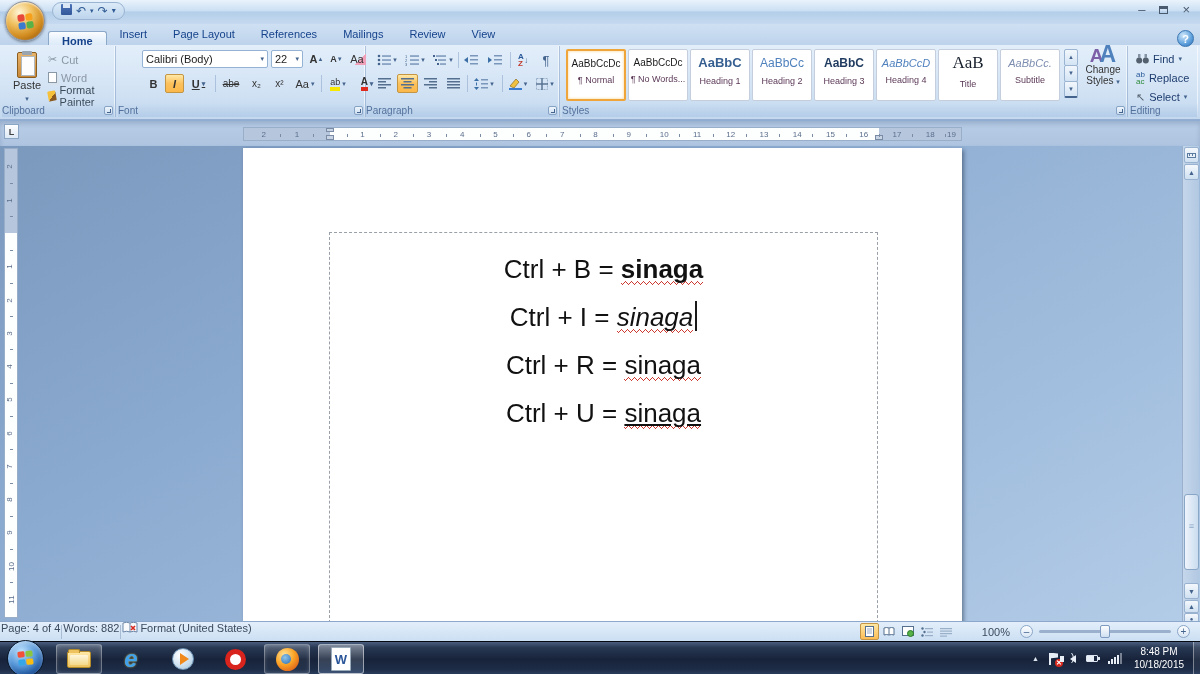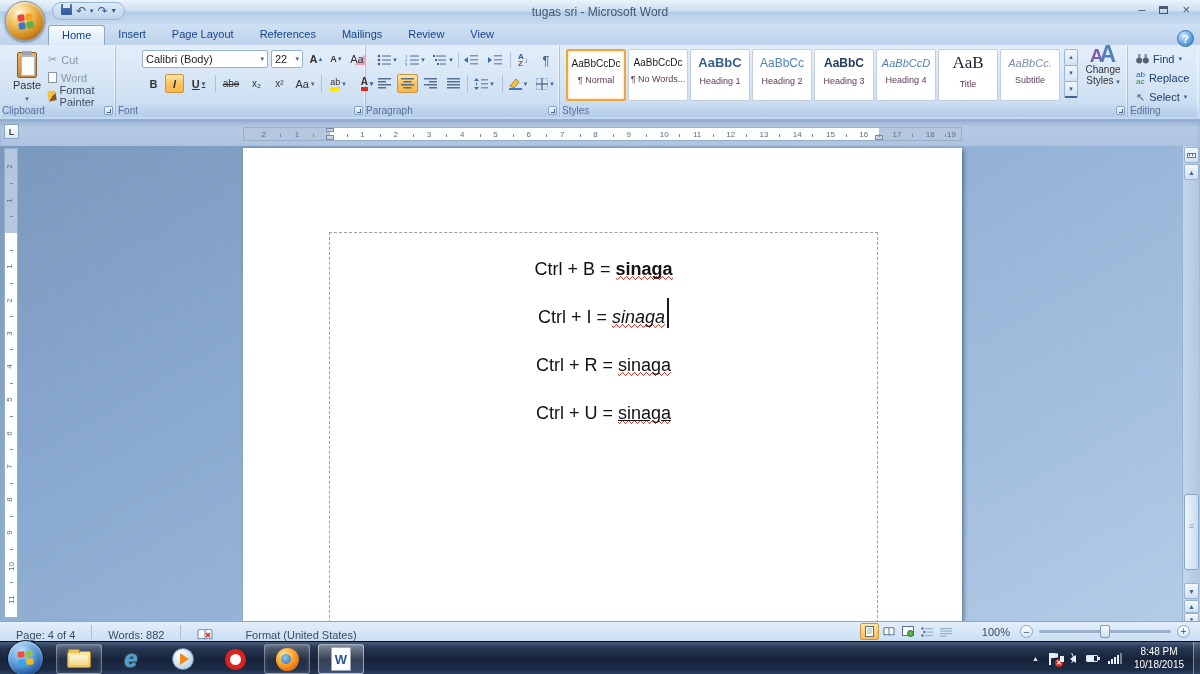--- a/index.html
+++ b/index.html
@@ -22,21 +22,21 @@
   .win-title { position:absolute; left:200px; right:200px; top:5px; text-align:center; font-size:12px; color:#44566b; }
   .winctl { position:absolute; right:10px; top:3px; display:flex; gap:14px; align-items:center; }
   .winctl span { font-size:13px; color:#4a5a6e; line-height:14px; }
   .restore-glyph { display:inline-block; width:9px; height:8px; border:1.5px solid #4a5a6e; border-top-width:3px; }
 
   
   .tabrow { position:absolute; top:24px; left:0; right:0; height:21px; background:linear-gradient(#cfe0f3,#bdd3eb); }
   .tabs { position:absolute; left:48px; top:0; height:21px; display:flex; }
   .tab { padding:4px 13px 0; font-size:11px; color:#15428b; }
   .tab.active { background:linear-gradient(#fbfdff,#e8f1fb 55%, #dcebf8); border:1px solid #8ca8c8; border-bottom:none;
-    border-radius:3px 3px 0 0; margin-top:1px; padding-top:3px; font-weight:400; }
+    border-radius:3px 3px 0 0; margin-top:7px; padding-top:3px; font-weight:700; }
   .helpbtn { position:absolute; right:6px; top:30px; width:17px; height:17px; border-radius:50%; z-index:5;
     background:radial-gradient(circle at 35% 30%, #cfe7fb, #5ea0dc 60%, #2f6eb4); color:#fff; font-size:11px; font-weight:bold;
     text-align:center; line-height:17px; border:1px solid #3a74b0; }
 
   
   .ribbon { position:absolute; top:45px; left:0; right:0; height:75px;
     background:linear-gradient(#e3eefa,#d4e4f5 55%, #c3d8ee); border-bottom:1px solid #93aed0; }
   .rgroup { position:absolute; top:1px; height:71px; border-right:1px solid rgba(130,158,196,.55);
     box-shadow:inset -1px 0 0 rgba(255,255,255,.6); }
   .glabel { position:absolute; bottom:0; left:0; right:0; height:13px; font-size:10px; color:#53719c;
@@ -93,42 +93,42 @@
   .ind { position:absolute; background:#c8d4e4; border:1px solid #7a8ca5; }
 
   
   .docarea { position:absolute; top:146px; left:0; right:0; bottom:53px; overflow:hidden;
     background:linear-gradient(150deg, #7b98bd 0%, #8cabd0 35%, #a3bfdf 75%, #b3cce7 100%); }
   .vruler { position:absolute; left:4px; top:2px; width:14px; height:470px; background:#b6c7dd; border:1px solid #99aec9; }
   .vruler .white { position:absolute; left:0; right:0; background:#fdfefe; }
   .page { position:absolute; left:243px; top:2px; width:719px; height:478px; background:#fff; box-shadow:2px 2px 4px rgba(20,35,60,.45); }
   .textbox { position:absolute; left:86px; top:84px; width:549px; bottom:-2px; border:1px dashed #9aa0a8; border-bottom:none; text-align:center; }
   .doc-title { margin-top:6px; font-size:40px; font-weight:bold; color:#000; line-height:46px; }
-  .doc-line { height:48px; line-height:48px; font-size:18px; color:#111; }
+  .doc-line { height:48px; line-height:48px; font-size:26px; color:#111; }
   .doc-line:first-of-type { margin-top:12px; }
   .squig { padding-bottom:1px;
     background-image:linear-gradient(135deg, transparent 42%, #cf3a32 42%, #cf3a32 58%, transparent 58%),
                      linear-gradient(45deg, transparent 42%, #cf3a32 42%, #cf3a32 58%, transparent 58%);
     background-size:6px 4px; background-position:0 100%, 3px 100%; background-repeat:repeat-x; }
   .w-bold { font-weight:bold; }
   .w-italic { font-style:italic; }
   .w-underline { text-decoration:underline; }
   .caret { display:inline-block; width:2px; height:30px; background:#1a1a1a; vertical-align:-5px; margin-left:2px; }
 
   
   .vscroll { position:absolute; right:1px; top:0; width:17px; bottom:0; background:linear-gradient(90deg,#c4d6ea,#b2c8e2); border-left:1px solid #9ab0cc; }
   .vsbtn { position:absolute; left:1px; width:15px; height:16px; background:linear-gradient(#f4f8fc,#cfe0f1); border:1px solid #98b2d0; border-radius:2px; font-size:7px; color:#44648e; text-align:center; line-height:15px; }
   .vthumb { position:absolute; left:1px; width:15px; background:linear-gradient(90deg,#eef4fb,#cadcEF 80%); background:linear-gradient(90deg,#eef4fb,#cadcef); border:1px solid #8aa6c6; border-radius:3px; }
   .vthumb::after { content:"≡"; display:block; text-align:center; color:#8aa6c6; font-size:9px; margin-top:26px; }
 
   
   .statusbar { position:absolute; left:0; right:0; bottom:33px; height:20px;
     background:linear-gradient(#e3eefa,#cbdff3); border-top:1px solid #8ba8cc; font-size:11px; color:#3b4a5e;
     display:flex; align-items:center; }
-  .st-item { padding:0 16px; height:100%; display:flex; align-items:flex-end; gap:5px; }
+  .st-item { padding:0 1px; height:100%; display:flex; align-items:flex-start; gap:5px; }
   .st-sep { width:1px; height:14px; background:#a8bcd4; }
   .viewbtns { position:absolute; right:245px; display:flex; }
   .vb { width:19px; height:17px; border:1px solid transparent; border-radius:2px; display:flex; align-items:center; justify-content:center; }
   .vb.on { background:linear-gradient(#ffe8a6,#fbbd54); border-color:#c49542; }
   .zoomtxt { position:absolute; right:190px; font-size:11px; color:#3b4a5e; }
   .zctl { position:absolute; right:10px; width:170px; display:flex; align-items:center; gap:6px; }
   .zbtn { width:13px; height:13px; border-radius:50%; background:linear-gradient(#fdfeff,#d8e6f4); border:1px solid #8aa6c6; color:#44648e; font-size:10px; line-height:11px; text-align:center; }
   .ztrack { flex:1; height:3px; background:#9ab0cc; border-radius:2px; position:relative; }
   .znotch { position:absolute; left:50%; top:-4px; width:1px; height:11px; background:#8098b8; }
   .zhandle { position:absolute; left:calc(50% - 5px); top:-5px; width:10px; height:13px; background:linear-gradient(#fdfeff,#cfe0f1); border:1px solid #7e9ac0; border-radius:2px; }
@@ -177,21 +177,20 @@
 <div id="root">
 
   <div class="titlebar">
     <div class="qat">
       <span class="qbtn"><span class="floppy"></span></span>
       <span class="qbtn"><span>↶</span></span>
       <span class="qbtn" style="font-size:7px;"><span>▾</span></span>
       <span class="qbtn"><span>↷</span></span>
       <span class="qbtn" style="font-size:8px;"><span>▾</span></span>
     </div>
-    <div class="win-title">tugas sri - Microsoft Word</div>
     <div class="winctl">
       <span><span>–</span></span>
       <span><span class="restore-glyph"></span></span>
       <span><span>×</span></span>
     </div>
   </div>
 
   <div class="office-btn">
     <span class="office-logo">
       <i style="background:#e8483a;"></i>

